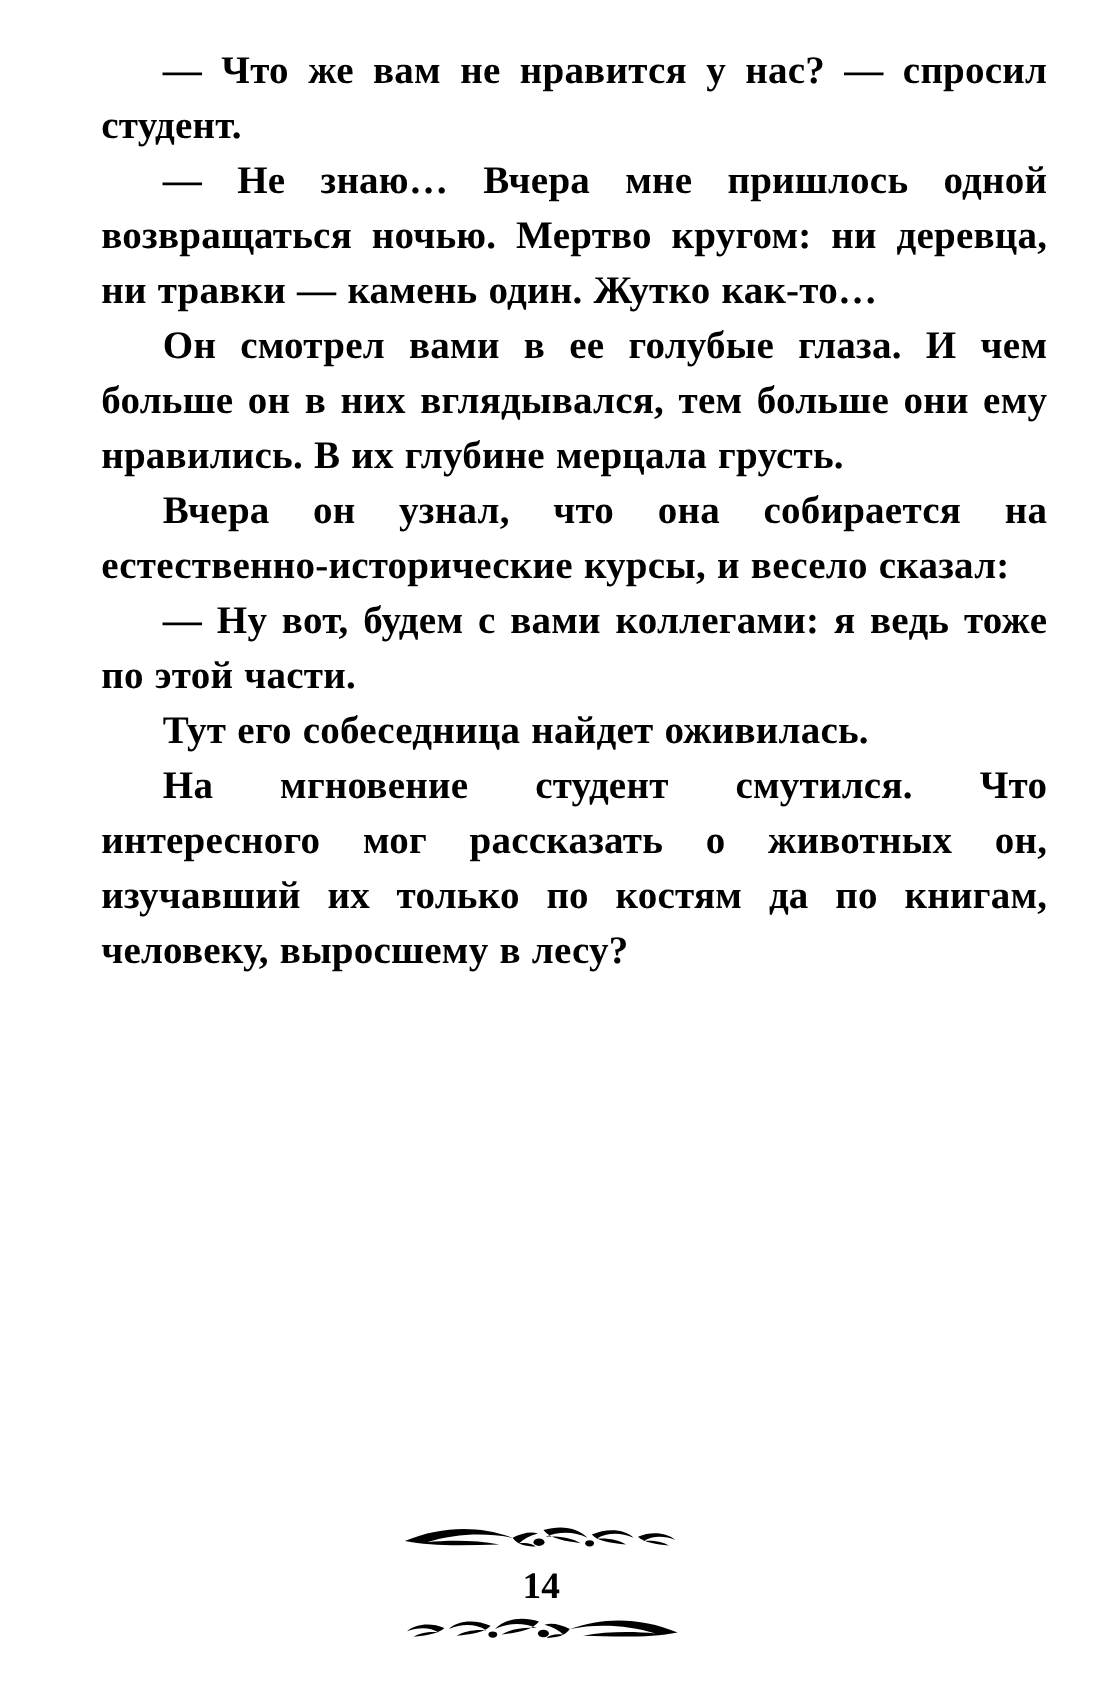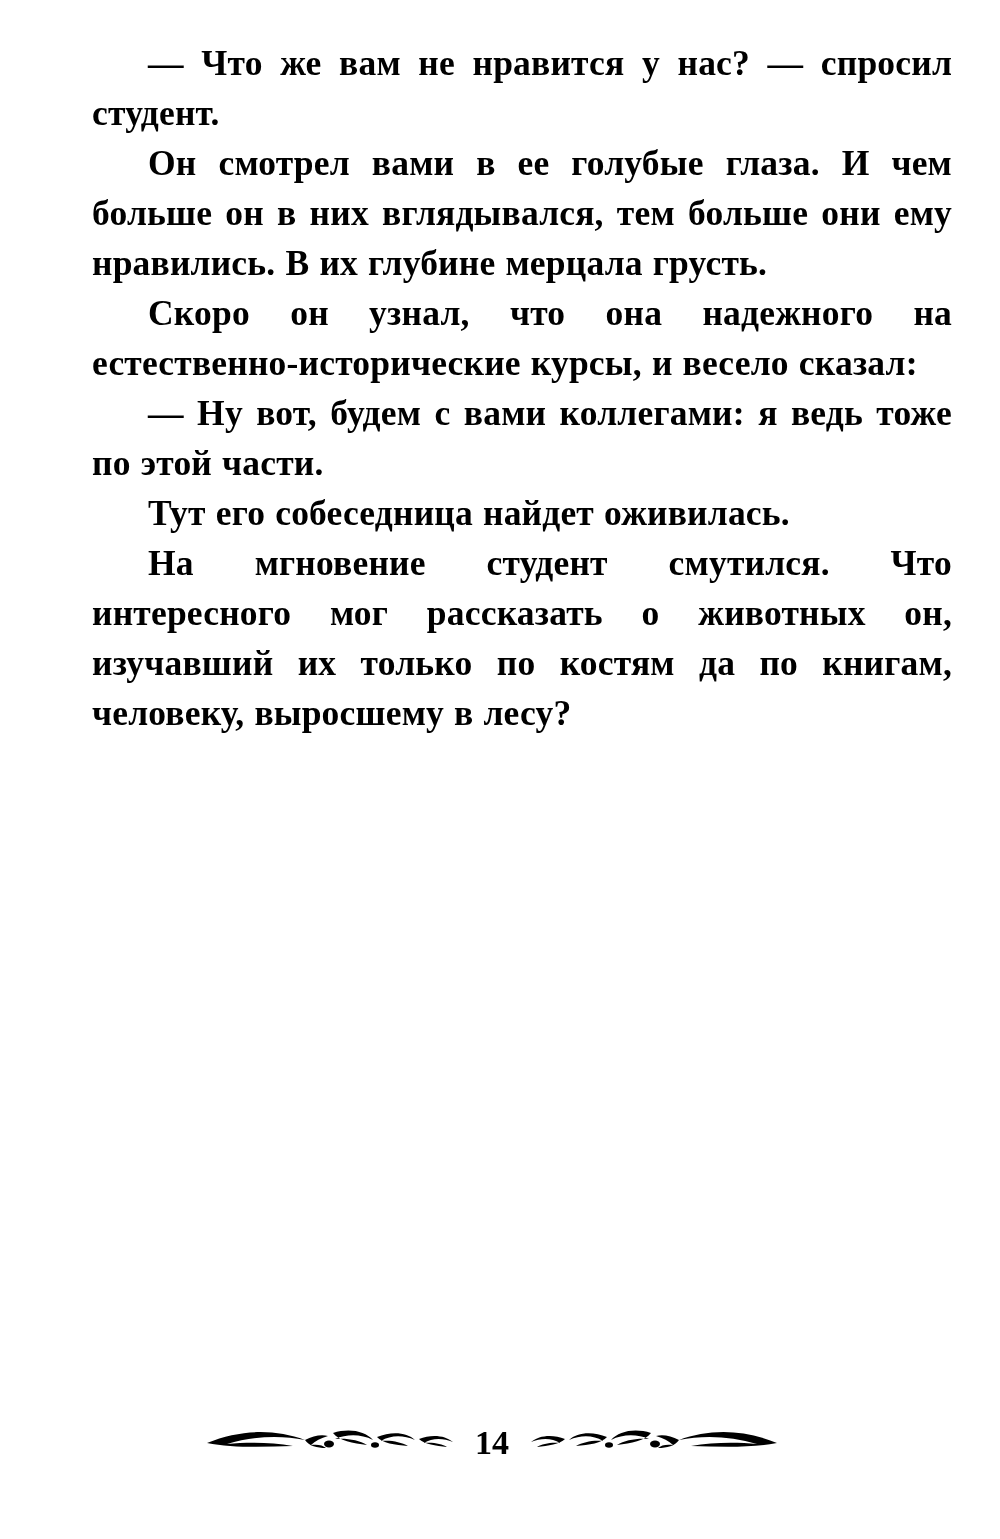--- a/index.html
+++ b/index.html
@@ -43,20 +43,21 @@
   .footer {
     position: absolute;
     left: 0;
     right: 16px;
     top: 1408px;
     height: 70px;
     display: flex;
     align-items: center;
     justify-content: center;
     gap: 0;
+    flex-direction: column;
   }
   .page-number {
     font-family: "Liberation Serif", "DejaVu Serif", serif;
     font-size: 34px;
     font-weight: 700;
     color: #000000;
     margin: 0 14px;
     line-height: 1;
   }
   .orn {
@@ -65,22 +66,23 @@
   .orn.left { transform: scaleX(1); }
   .orn.right { transform: scaleX(-1); }
 </style>
 </head>
 <body>
 
 <div class="page">
 
   <div class="text-block">
     <p class="para">— Что же вам не нравится у нас? — спросил студент.</p>
+    <p class="para">— Не знаю… Вчера мне пришлось одной возвращаться ночью. Мертво кругом: ни деревца, ни травки — камень один. Жутко как-то…</p>
     <p class="para">Он смотрел вами в ее голубые глаза. И чем больше он в них вглядывался, тем больше они ему нравились. В их глубине мерцала грусть.</p>
-    <p class="para">Скоро он узнал, что она надежного на естественно-исторические курсы, и весело сказал:</p>
+    <p class="para">Вчера он узнал, что она собирается на естественно-исторические курсы, и весело сказал:</p>
     <p class="para">— Ну вот, будем с вами коллегами: я ведь тоже по этой части.</p>
     <p class="para">Тут его собеседница найдет оживилась.</p>
     <p class="para">На мгновение студент смутился. Что интересного мог рассказать о животных он, изучавший их только по костям да по книгам, человеку, выросшему в лесу?</p>
   </div>
 
   <div class="footer">
 
     <span class="orn left">
       <svg width="260" height="44" viewBox="0 0 260 44" xmlns="http://www.w3.org/2000/svg">
         <g fill="#000000">

